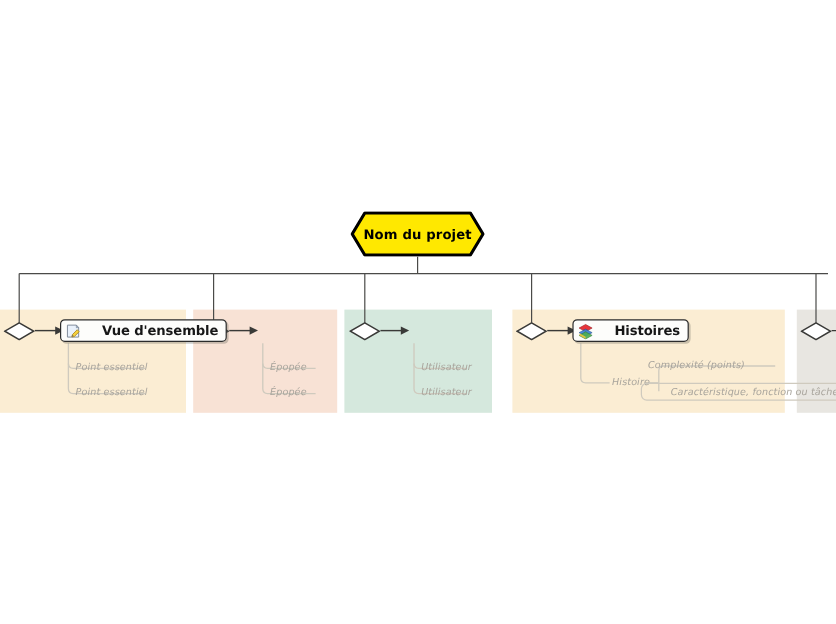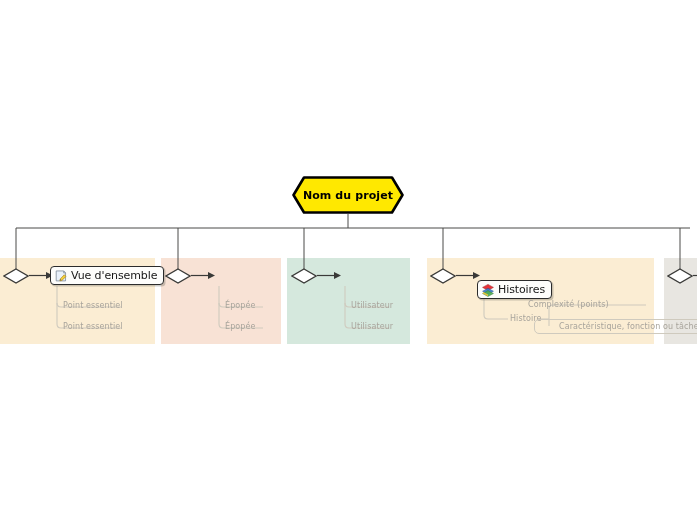--- a/index.html
+++ b/index.html
@@ -81,41 +81,42 @@
     padding: 0 6px 0 3px;
     background: #fdfdfb;
     border: 1.4px solid #2b2b2b;
     border-radius: 4px;
     box-shadow: 1.5px 1.5px 0 rgba(90,88,80,0.30);
     box-sizing: border-box;
     white-space: nowrap;
   }
   .node-label {
     font-size: 11px;
-    font-weight: normal;
+    font-weight: bold;
     color: #171717;
     letter-spacing: -0.1px;
-    margin-left: 3px;
+    margin-left: 17px;
   }
 
   
   .icon {
     width: 14px;
     height: 14px;
     flex: 0 0 14px;
     display: block;
   }
 
   
   .leaf {
     position: absolute;
     font-size: 8px;
     color: #a8a49c;
     white-space: nowrap;
     letter-spacing: 0.1px;
+    font-style: italic;
   }
   .leaf.boxed {
     border: 1px solid #cfcabe;
     border-radius: 5px;
     padding: 2px 24px;
     background: transparent;
     text-align: center;
   }
 </style>
 </head>
@@ -227,28 +228,28 @@
   </div>
   <div class="leaf" style="left:63px; top:301px;">Point essentiel</div>
   <div class="leaf" style="left:63px; top:322px;">Point essentiel</div>
 
   <div class="leaf" style="left:225px; top:301px;">Épopée</div>
   <div class="leaf" style="left:225px; top:322px;">Épopée</div>
 
   <div class="leaf" style="left:351px; top:301px;">Utilisateur</div>
   <div class="leaf" style="left:351px; top:322px;">Utilisateur</div>
 
-  <div class="node-box" style="left:477px; top:280px;text-align:center;">
+  <div class="node-box" style="left:477px; top:266px;text-align:center;">
     <span>
       <svg class="icon" viewBox="0 0 16 16" xmlns="http://www.w3.org/2000/svg">
         <path d="M8 1.6 L14.2 5.0 L8 8.4 L1.8 5.0 Z" fill="#e8343a" stroke="#9b2226" stroke-width="0.6"></path>
         <path d="M8 6.0 L14.2 9.4 L8 12.8 L1.8 9.4 Z" fill="#3b7fd4" stroke="#23508a" stroke-width="0.6" opacity="0.92"></path>
         <path d="M8 8.6 L14.2 12.0 L8 15.4 L1.8 12.0 Z" fill="#4fae52" stroke="#2f7a35" stroke-width="0.6" opacity="0.92"></path>
         <path d="M2.6 10.2 L8 13.2 L8 15.2 L2.0 11.9 Z" fill="#f2c33c" opacity="0.9"></path>
       </svg>
     </span>
     <span class="node-label">Histoires</span>
   </div>
   <div class="leaf" style="left:489px; top:314px;padding-left:21px;">Histoire</div>
-  <div class="leaf" style="left:528px; top:300px;">Complexité (points)</div>
+  <div class="leaf" style="left:540px; top:300px;">Complexité (points)</div>
   <div class="leaf boxed" style="left:534px; top:319px;">Caractéristique, fonction ou tâche</div>
 
 </div>
 
 </body></html>

